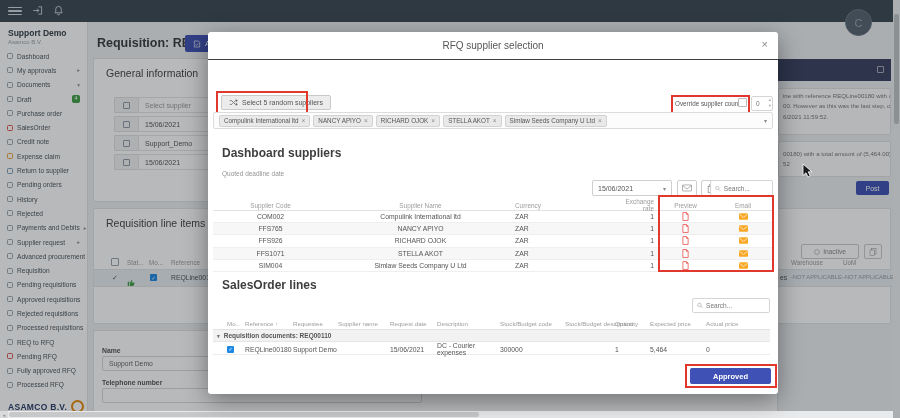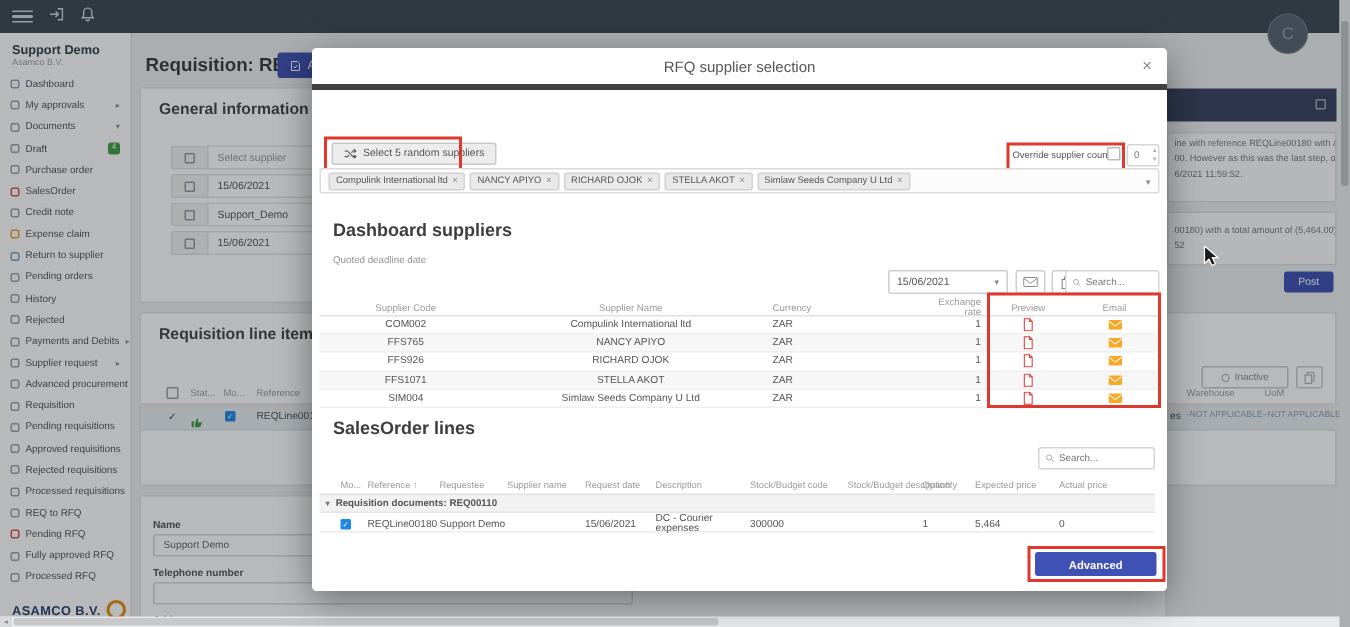--- a/index.html
+++ b/index.html
@@ -30,21 +30,21 @@
   .badge{margin-left:auto;background:#43a047;color:#fff;font-size:5.5px;padding:0 2.5px;border-radius:2px;line-height:7.5px}
   .sb-logo{position:absolute;left:8px;top:378px;display:flex;align-items:center;gap:4px}
   .sb-logo .txt{font-size:8.5px;font-weight:bold;color:#2c3e6b;letter-spacing:.3px}
   .logo-circle{width:13px;height:13px;border-radius:50%;border:2.5px solid #e8890c;background:#fff}
 
   
   .bgmain{position:absolute;inset:0;z-index:1}
   .pg-title{position:absolute;left:97px;top:36px;font-size:12.5px;font-weight:bold;color:#3a3a3a}
   .btn-blue{background:#3f51b5;color:#fff;border:none;border-radius:2px;display:flex;align-items:center;justify-content:center;gap:4px;cursor:pointer}
   .card{position:absolute;background:#fff;border:1px solid #e2e2e2;border-radius:2px}
-  .card h3{font-size:10.5px;font-weight:bold;color:#454545;position:absolute;left:12px;top:8px}
+  .card h3{font-size:10.5px;font-weight:normal;color:#454545;position:absolute;left:12px;top:8px}
   .gi-row{position:absolute;display:flex;height:16px}
   .gi-ic{width:24px;background:#f3f3f3;border:1px solid #e0e0e0;border-right:none;border-radius:2px 0 0 2px;display:flex;align-items:center;justify-content:center}
   .gi-ic span{width:7px;height:7px;border:1px solid #8d99a5;border-radius:1px}
   .gi-fld{width:600px;border:1px solid #e4e4e4;border-radius:0 2px 2px 0;font-size:7px;color:#555;display:flex;align-items:center;padding-left:6px}
   .gi-fld.ph{color:#9a9a9a}
   .mini-h{position:absolute;font-size:6.3px;color:#9c9c9c;white-space:nowrap}
   .mini-t{position:absolute;font-size:6.8px;color:#555;white-space:nowrap}
   .bg-rowband{position:absolute;background:#e9eef3;border-top:1px solid #e3e3e3;border-bottom:1px solid #e3e3e3}
   .outline-btn{position:absolute;border:1px solid #cbcbcb;border-radius:2px;background:#fff;display:flex;align-items:center;justify-content:center;gap:3px;font-size:6.6px;color:#8a8a8a;cursor:pointer}
   .form-lbl{position:absolute;font-size:6.8px;font-weight:bold;color:#555}
@@ -63,21 +63,21 @@
   .hscroll .thumb{position:absolute;left:9px;top:1px;width:470px;height:5px;background:#c6c8ca;border-radius:2px}
   .hscroll .arr{position:absolute;left:0;top:0;width:8px;height:7px;background:#d9dadb;color:#8a8a8a;font-size:5px;display:flex;align-items:center;justify-content:center}
 
   
   .overlay{position:absolute;inset:0;background:rgba(18,22,27,.30);z-index:5}
   .cursor{position:absolute;left:802px;top:164px;z-index:7}
 
   
   .modal{position:absolute;left:208px;top:32px;width:570px;height:362px;background:#fff;border-radius:3px;
     box-shadow:0 6px 24px rgba(0,0,0,.4);z-index:10}
-  .m-head{position:absolute;left:0;top:0;right:0;height:28px;border-bottom:4px solid #404040}
+  .m-head{position:absolute;left:0;top:0;right:0;height:28px;border-bottom:1px solid #404040}
   .m-title{text-align:center;line-height:28px;font-size:10px;color:#565656}
   .m-close{position:absolute;right:10px;top:6px;font-size:11px;color:#8a8a8a;cursor:pointer}
   .m-h2{position:absolute;font-size:12px;font-weight:600;color:#3e3e3e}
   .redbox{position:absolute;border:2px solid #e0382d;pointer-events:none}
   .random-btn{position:absolute;left:13px;top:63px;height:15px;padding:0 7px;background:#ececec;border:1px solid #c9c9c9;
     border-radius:2px;font-size:7px;color:#555;display:flex;align-items:center;gap:4px;cursor:pointer}
   .ov-label{position:absolute;left:467px;top:68px;font-size:6.3px;color:#555;white-space:nowrap}
   .ov-check{position:absolute;left:530px;top:66px;width:9px;height:9px;border:1px solid #bbb;border-radius:1px;background:#fff;cursor:pointer}
   .ov-input{position:absolute;left:543px;top:64px;width:22px;height:15px;border:1px solid #d5d5d5;border-radius:2px;
     font-size:6.5px;color:#777;display:flex;align-items:center;padding-left:4px}
@@ -579,16 +579,16 @@
         <span>15/06/2021</span>
         <span>DC - Courier expenses</span>
         <span>300000</span>
         <span></span>
         <span class="num">1</span>
         <span class="num">5,464</span>
         <span class="num">0</span>
       </div>
     </div>
 
-    <button class="generate btn-blue">Advanced</button>
+    <button class="generate btn-blue">Approved</button>
     <div class="redbox" style="left:477px;top:332px;width:92px;height:24px"></div>
   </div>
 </div>
 
 </body></html>

